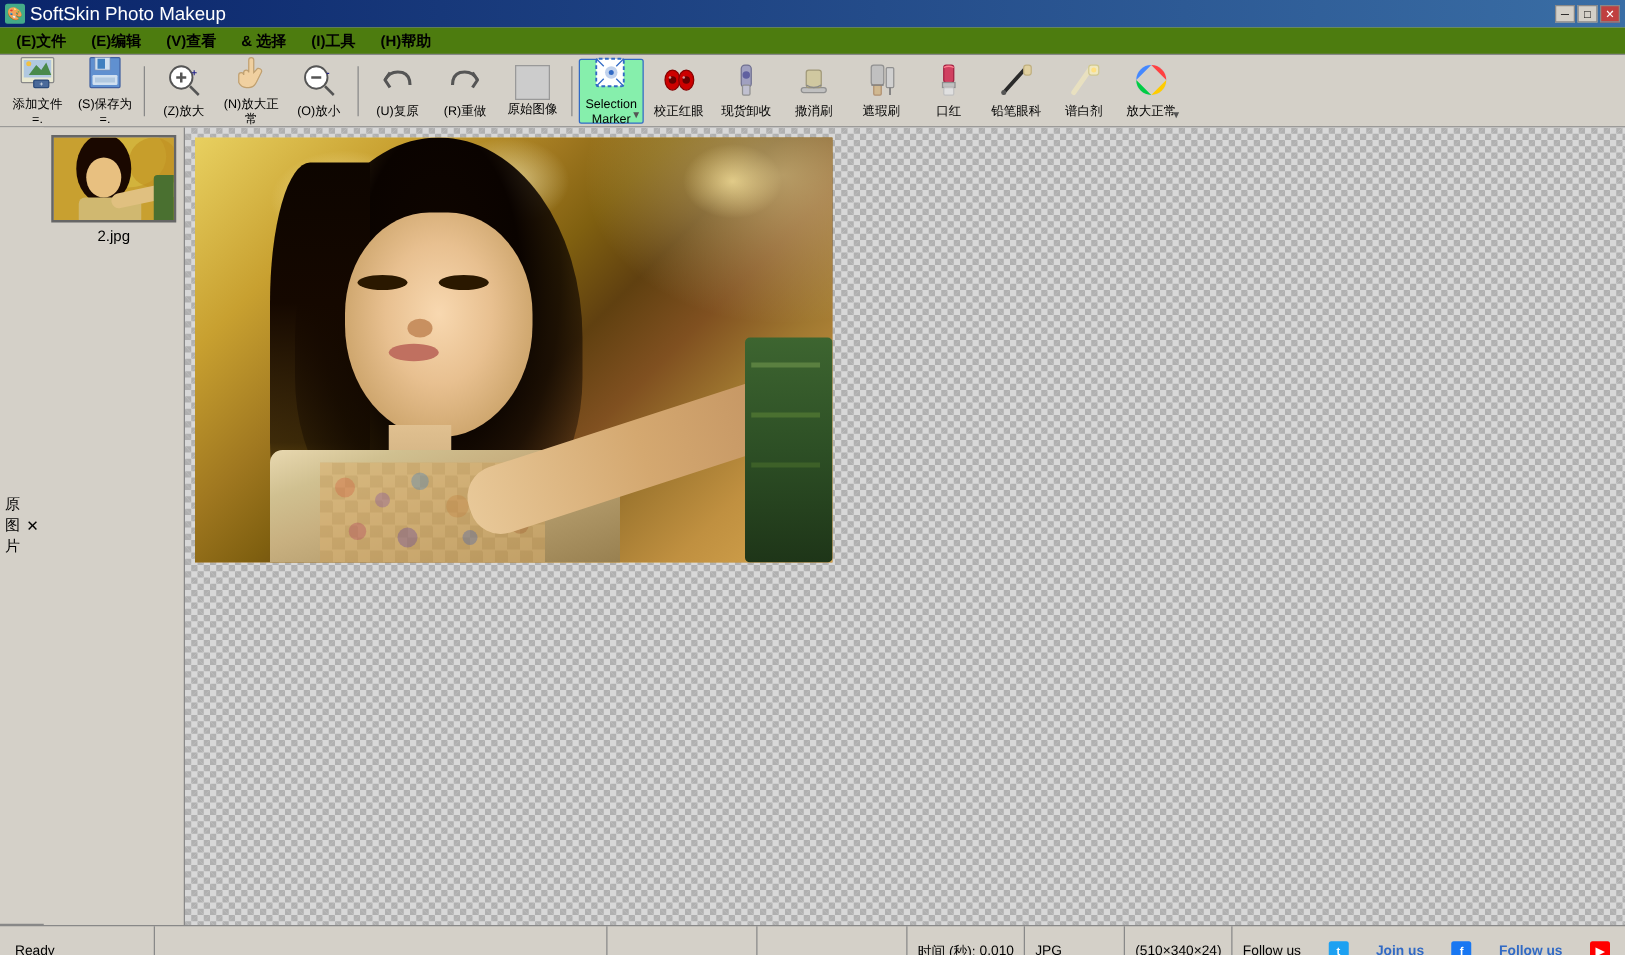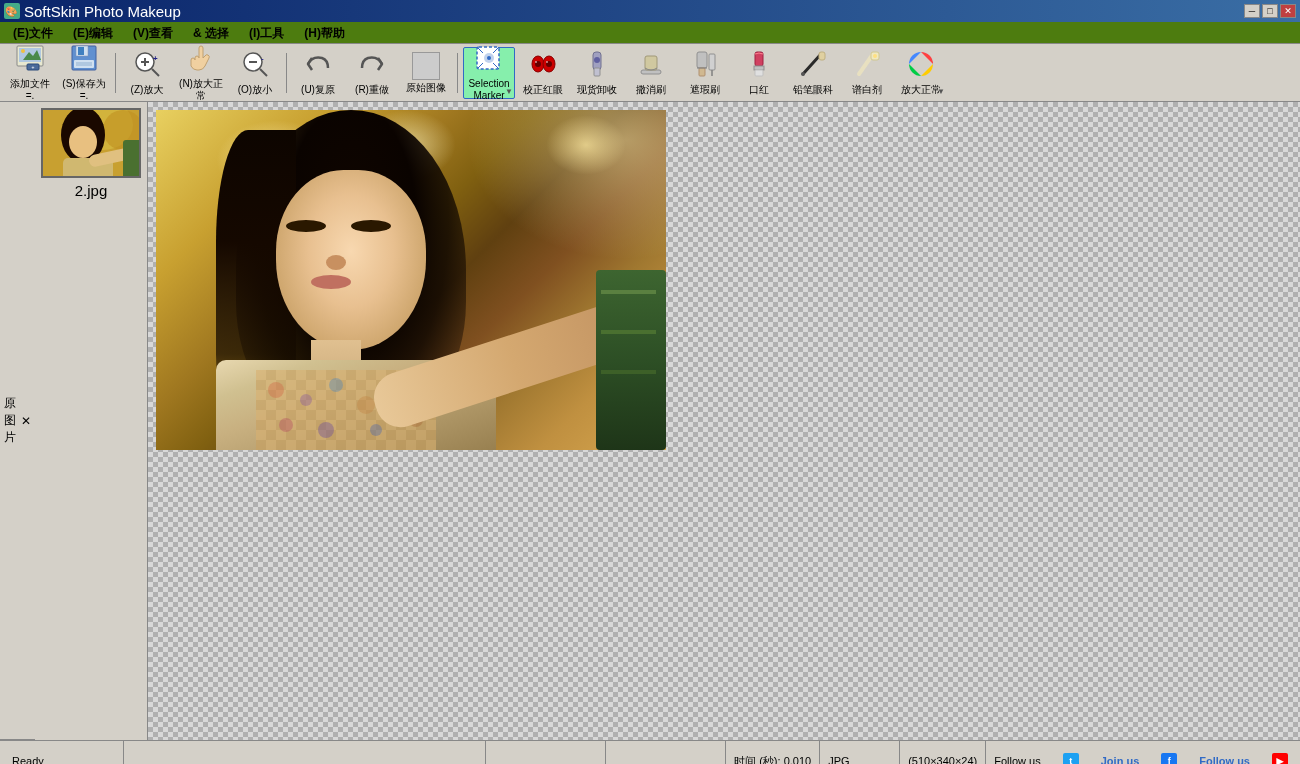--- a/index.html
+++ b/index.html
@@ -65,21 +65,21 @@
     }
     #panel-close { cursor: pointer; font-size: 12px; }
     .thumbnail-item {
       display: flex; flex-direction: column; align-items: center;
       padding: 6px; cursor: pointer;
     }
     .thumbnail-img {
       width: 100px; height: 70px; background: linear-gradient(135deg, #8b6914 0%, #c4963e 30%, #d4a843 50%, #a07830 70%, #6b4f2a 100%);
       border: 2px solid #666; position: relative; overflow: hidden;
     }
-    .thumbnail-name { font-size: 15px; margin-top: 4px; }
+    .thumbnail-name { font-size: 12px; margin-top: 4px; }
 
     
     #canvas-area {
       flex: 1; background: #c8c8c8; overflow: hidden; position: relative;
     }
     #checkered-bg {
       position: absolute; top: 0; left: 0; right: 0; bottom: 0;
       background-image:
         linear-gradient(45deg, #b0b0b0 25%, transparent 25%),
         linear-gradient(-45deg, #b0b0b0 25%, transparent 25%),

